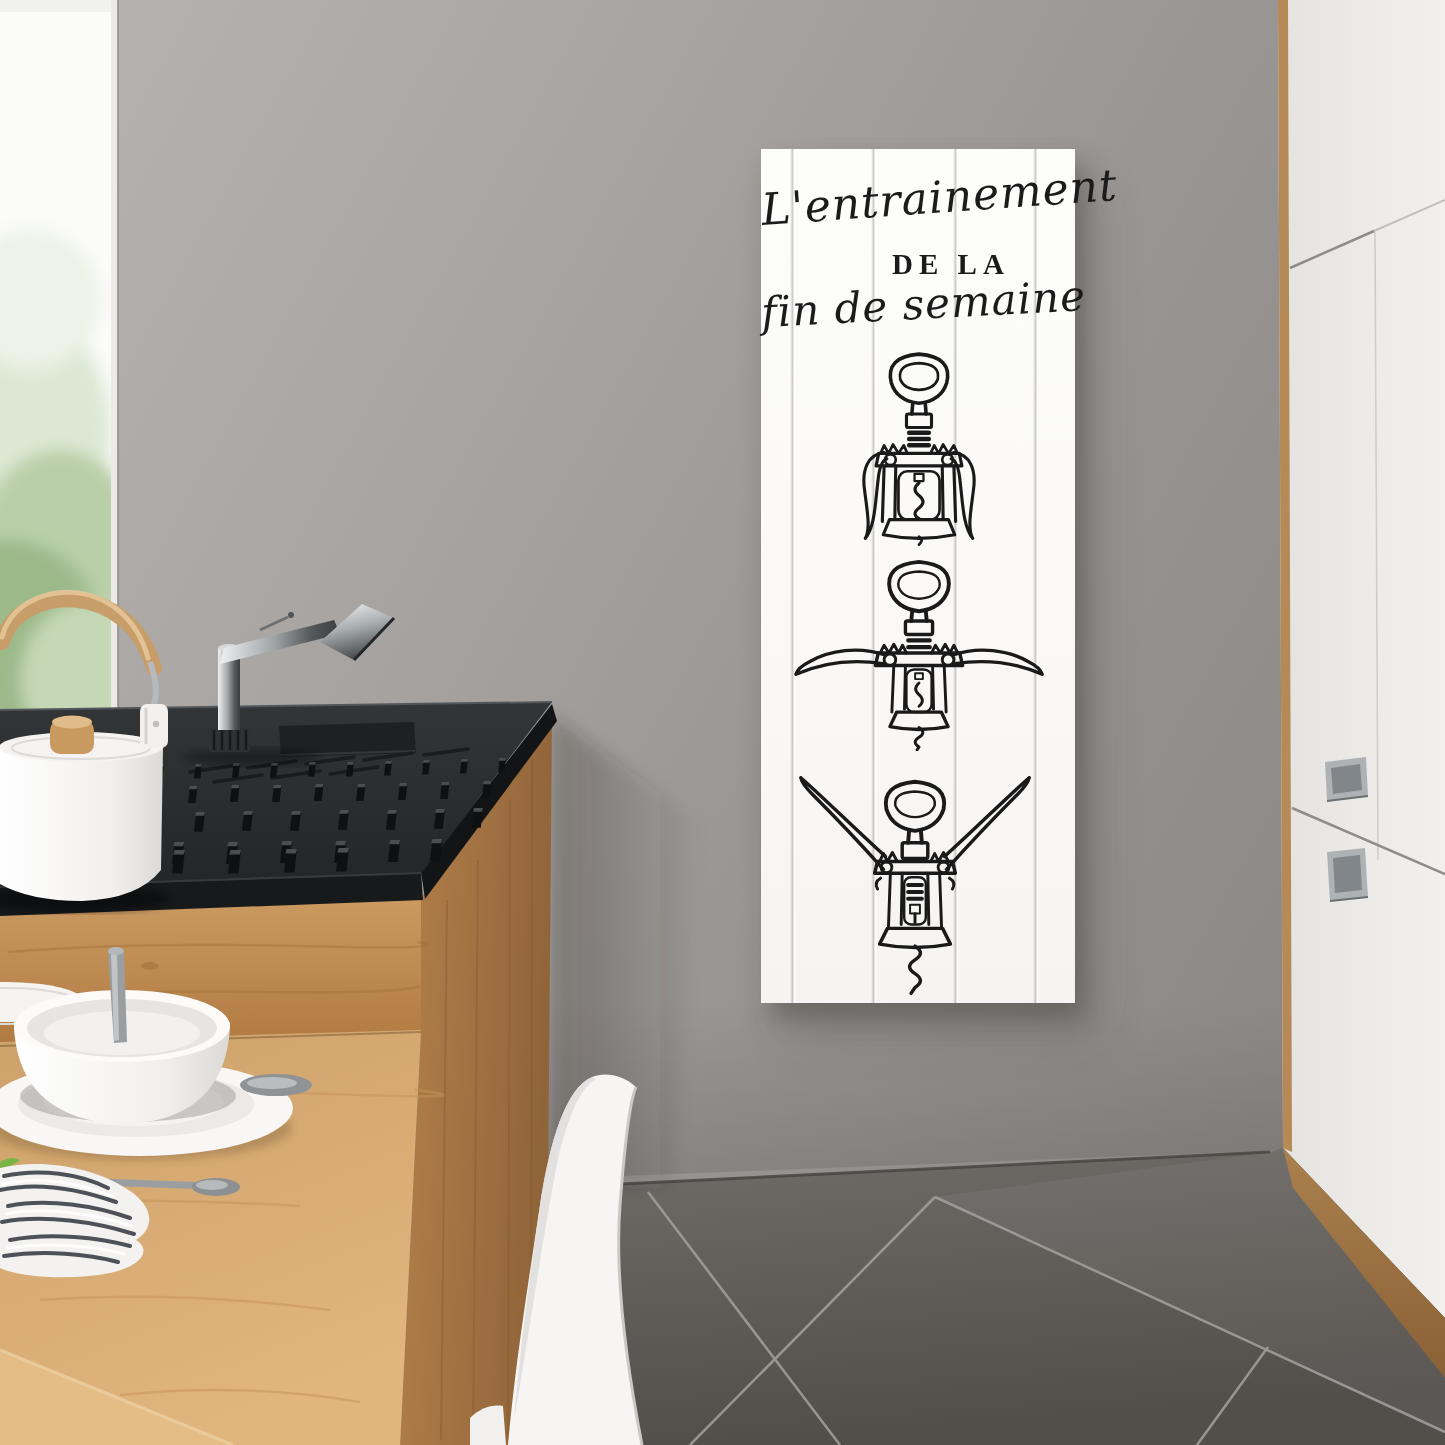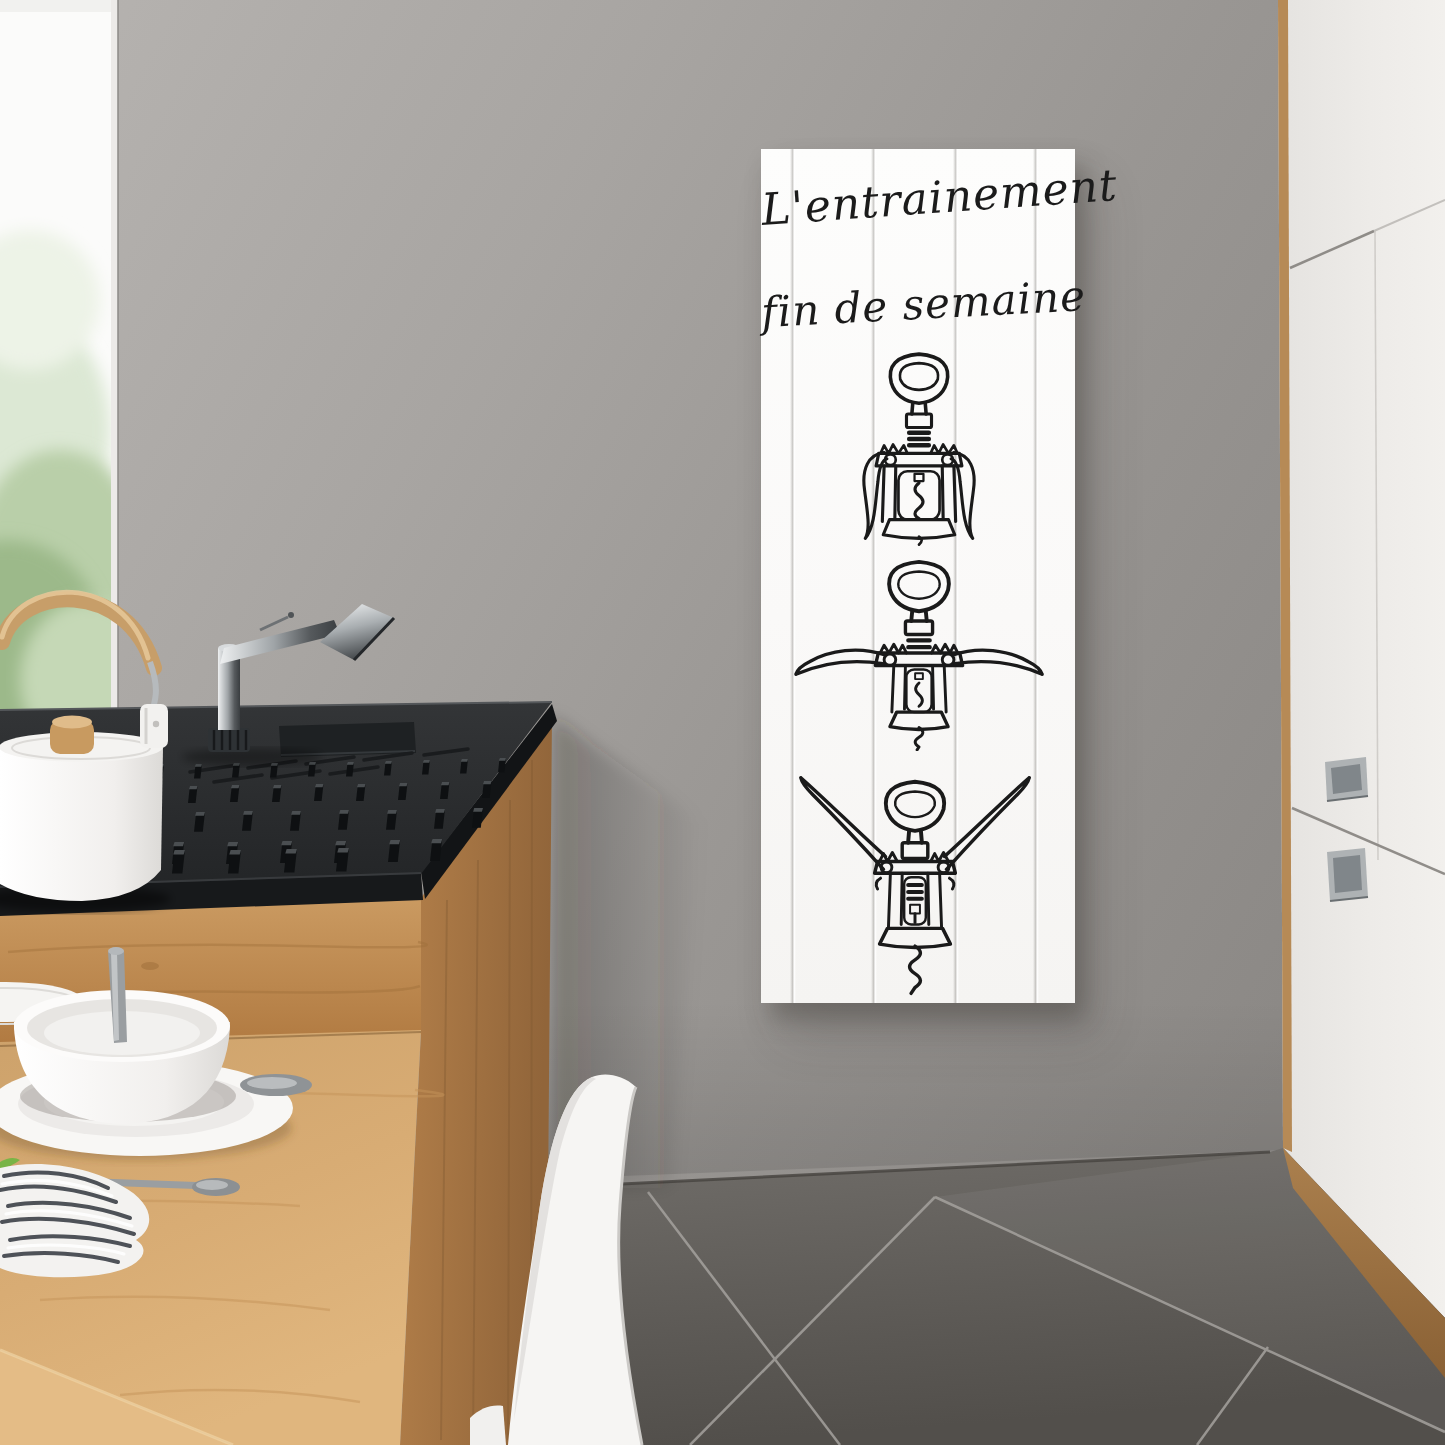--- a/index.html
+++ b/index.html
@@ -459,20 +459,21 @@
     </g>
   </svg>
 
   <div class="sign">
     <div class="groove" style="left:29px"></div>
     <div class="groove" style="left:110px"></div>
     <div class="groove" style="left:192px"></div>
     <div class="groove" style="left:272px"></div>
 
     <div class="sign-line script-line line1">L'entrainement</div>
+    <div class="sign-line line2">DE LA</div>
     <div class="sign-line script-line line3">fin de semaine</div>
 
     <svg class="corkscrew ck1" viewBox="0 0 170 225" aria-label="corkscrew-wings-closed">
       <g stroke="#1a1a1a" stroke-width="4" fill="none" stroke-linecap="round" stroke-linejoin="round">
         <path d="M54 40 Q47 11 85 8 Q123 11 116 40 Q110 60 85 63 Q60 60 54 40 Z"></path>
         <path d="M64 36 Q61 19 85 18 Q109 19 106 36 Q102 47 85 48 Q68 47 64 36 Z" stroke-width="3"></path>
         <path d="M78 63 L77 75 M92 63 L93 75"></path>
         <rect x="71" y="75" width="28" height="15" rx="2" stroke-width="3.5"></rect>
         <path d="M74 96 h22 M74 103 h22 M74 110 h22" stroke-width="5"></path>
         <path d="M40 119 L130 119 L133 133 L37 133 Z" stroke-width="3.5"></path>

